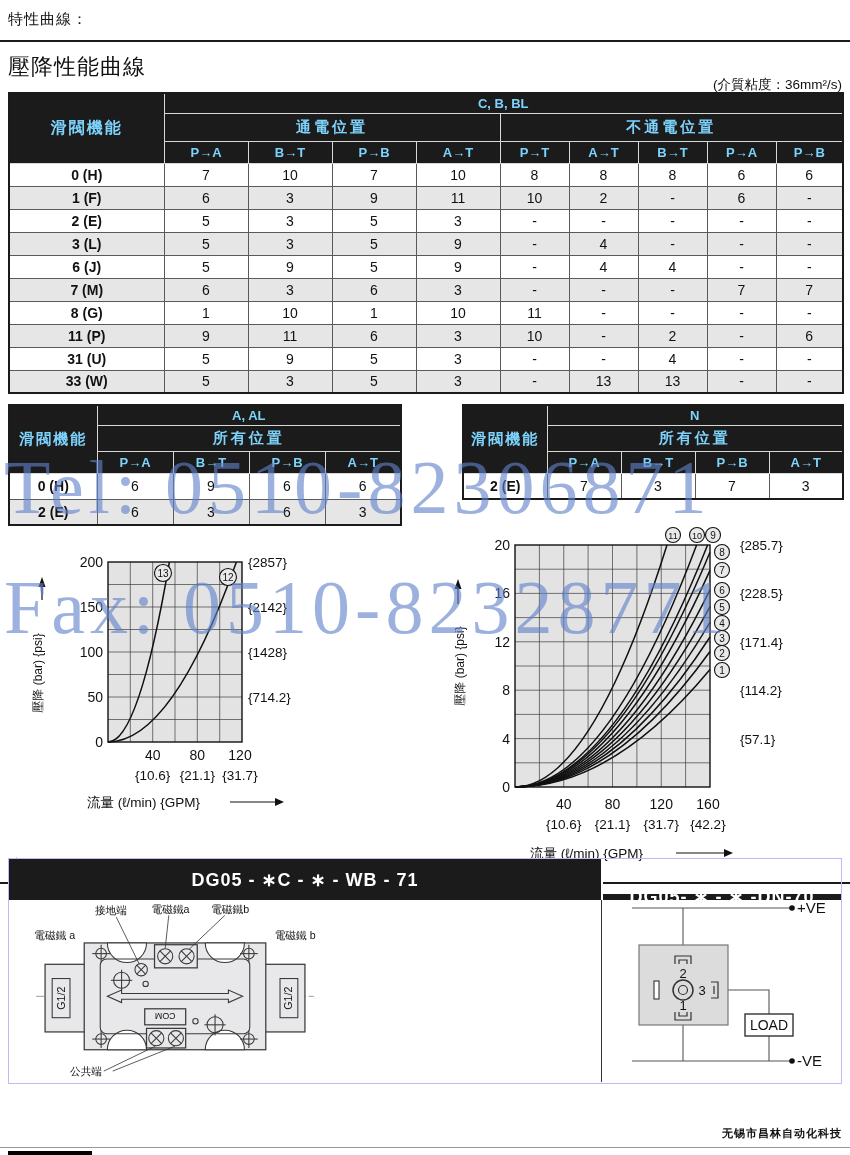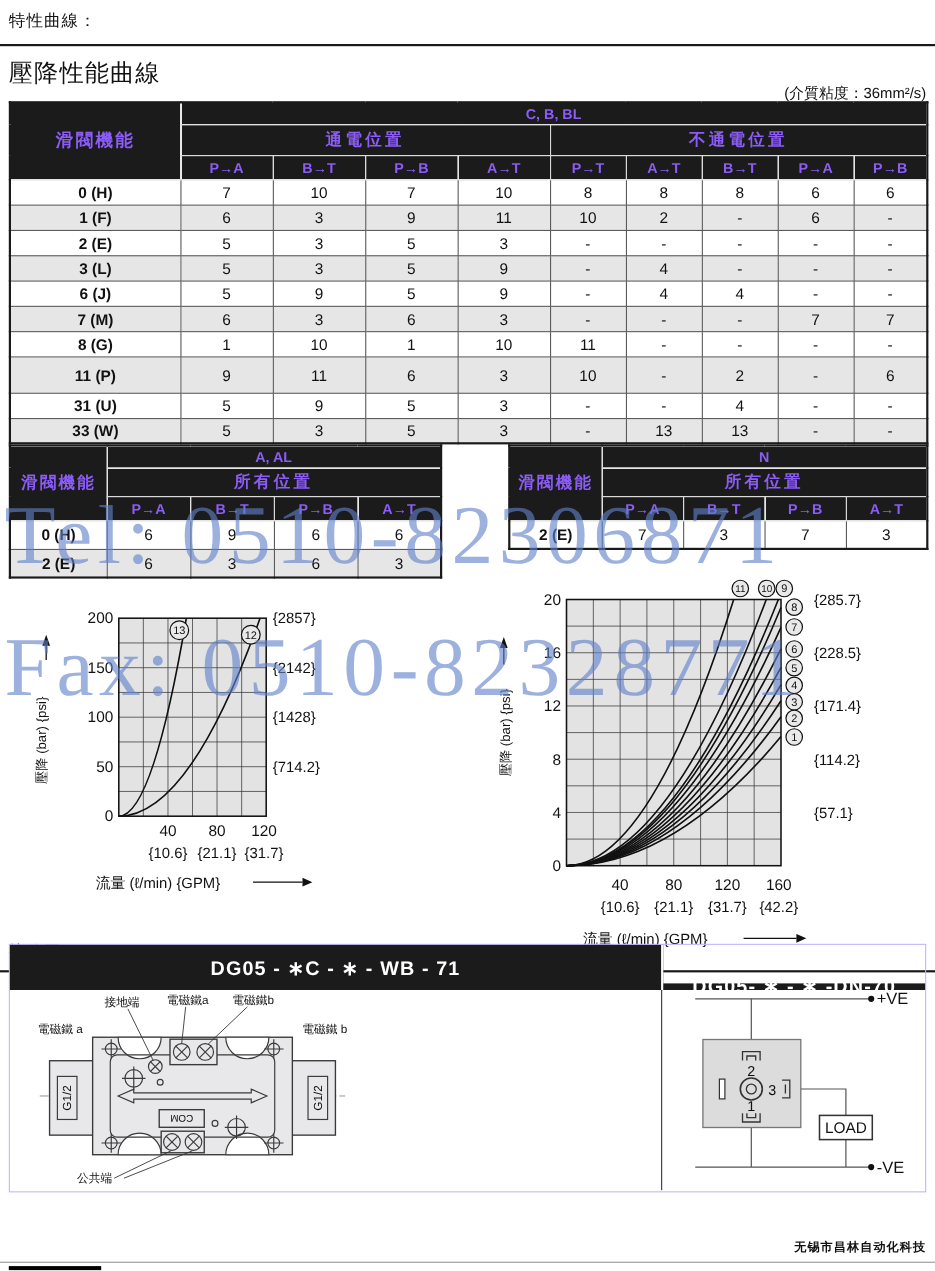--- a/index.html
+++ b/index.html
@@ -7,21 +7,21 @@
         font-family:"Liberation Sans",sans-serif;color:#111;}
   .abs{position:absolute;}
   .rule{position:absolute;background:#1a1a1a;}
   .h1{font-size:15px;font-weight:normal;letter-spacing:1px;}
   .h2{font-size:22px;letter-spacing:1px;}
   .note-right{font-size:13.5px;}
   
   table.tbl{position:absolute;border-collapse:collapse;table-layout:fixed;border:2px solid #1a1a1a;}
   table.tbl th,table.tbl td{padding:0;text-align:center;vertical-align:middle;overflow:hidden;}
   table.tbl td{border:1px solid #5a5a5a;font-size:14px;}
-  th.dark{background:#1b1b1b;color:#8b5cf6;border:1px solid #d8d8d8;}
+  th.dark{background:#1b1b1b;color:#7dd3fc;border:1px solid #d8d8d8;}
   th.dark.big{font-size:16px;font-weight:bold;letter-spacing:2px;}
   th.dark.grp{font-size:13px;font-weight:bold;}
   th.dark.sub{font-size:15px;font-weight:bold;letter-spacing:3px;}
   th.dark.col{font-size:13px;font-weight:bold;}
   td.lbl{font-weight:bold;}
   tr.alt td{background:#e6e6e6;}
   
   .wm{position:absolute;left:4px;white-space:nowrap;font-family:"Liberation Serif",serif;
       font-size:76px;letter-spacing:5px;color:rgba(97,129,202,0.62);z-index:40;pointer-events:none;}
   
@@ -177,21 +177,21 @@
           <td>1</td>
           <td>10</td>
           <td>1</td>
           <td>10</td>
           <td>11</td>
           <td>-</td>
           <td>-</td>
           <td>-</td>
           <td>-</td>
         </tr>
-      <tr style="height:33px" class="alt">
+      <tr style="height:23px" class="alt">
           <td class="lbl">11 (P)</td>
           <td>9</td>
           <td>11</td>
           <td>6</td>
           <td>3</td>
           <td>10</td>
           <td>-</td>
           <td>2</td>
           <td>-</td>
           <td>6</td>

